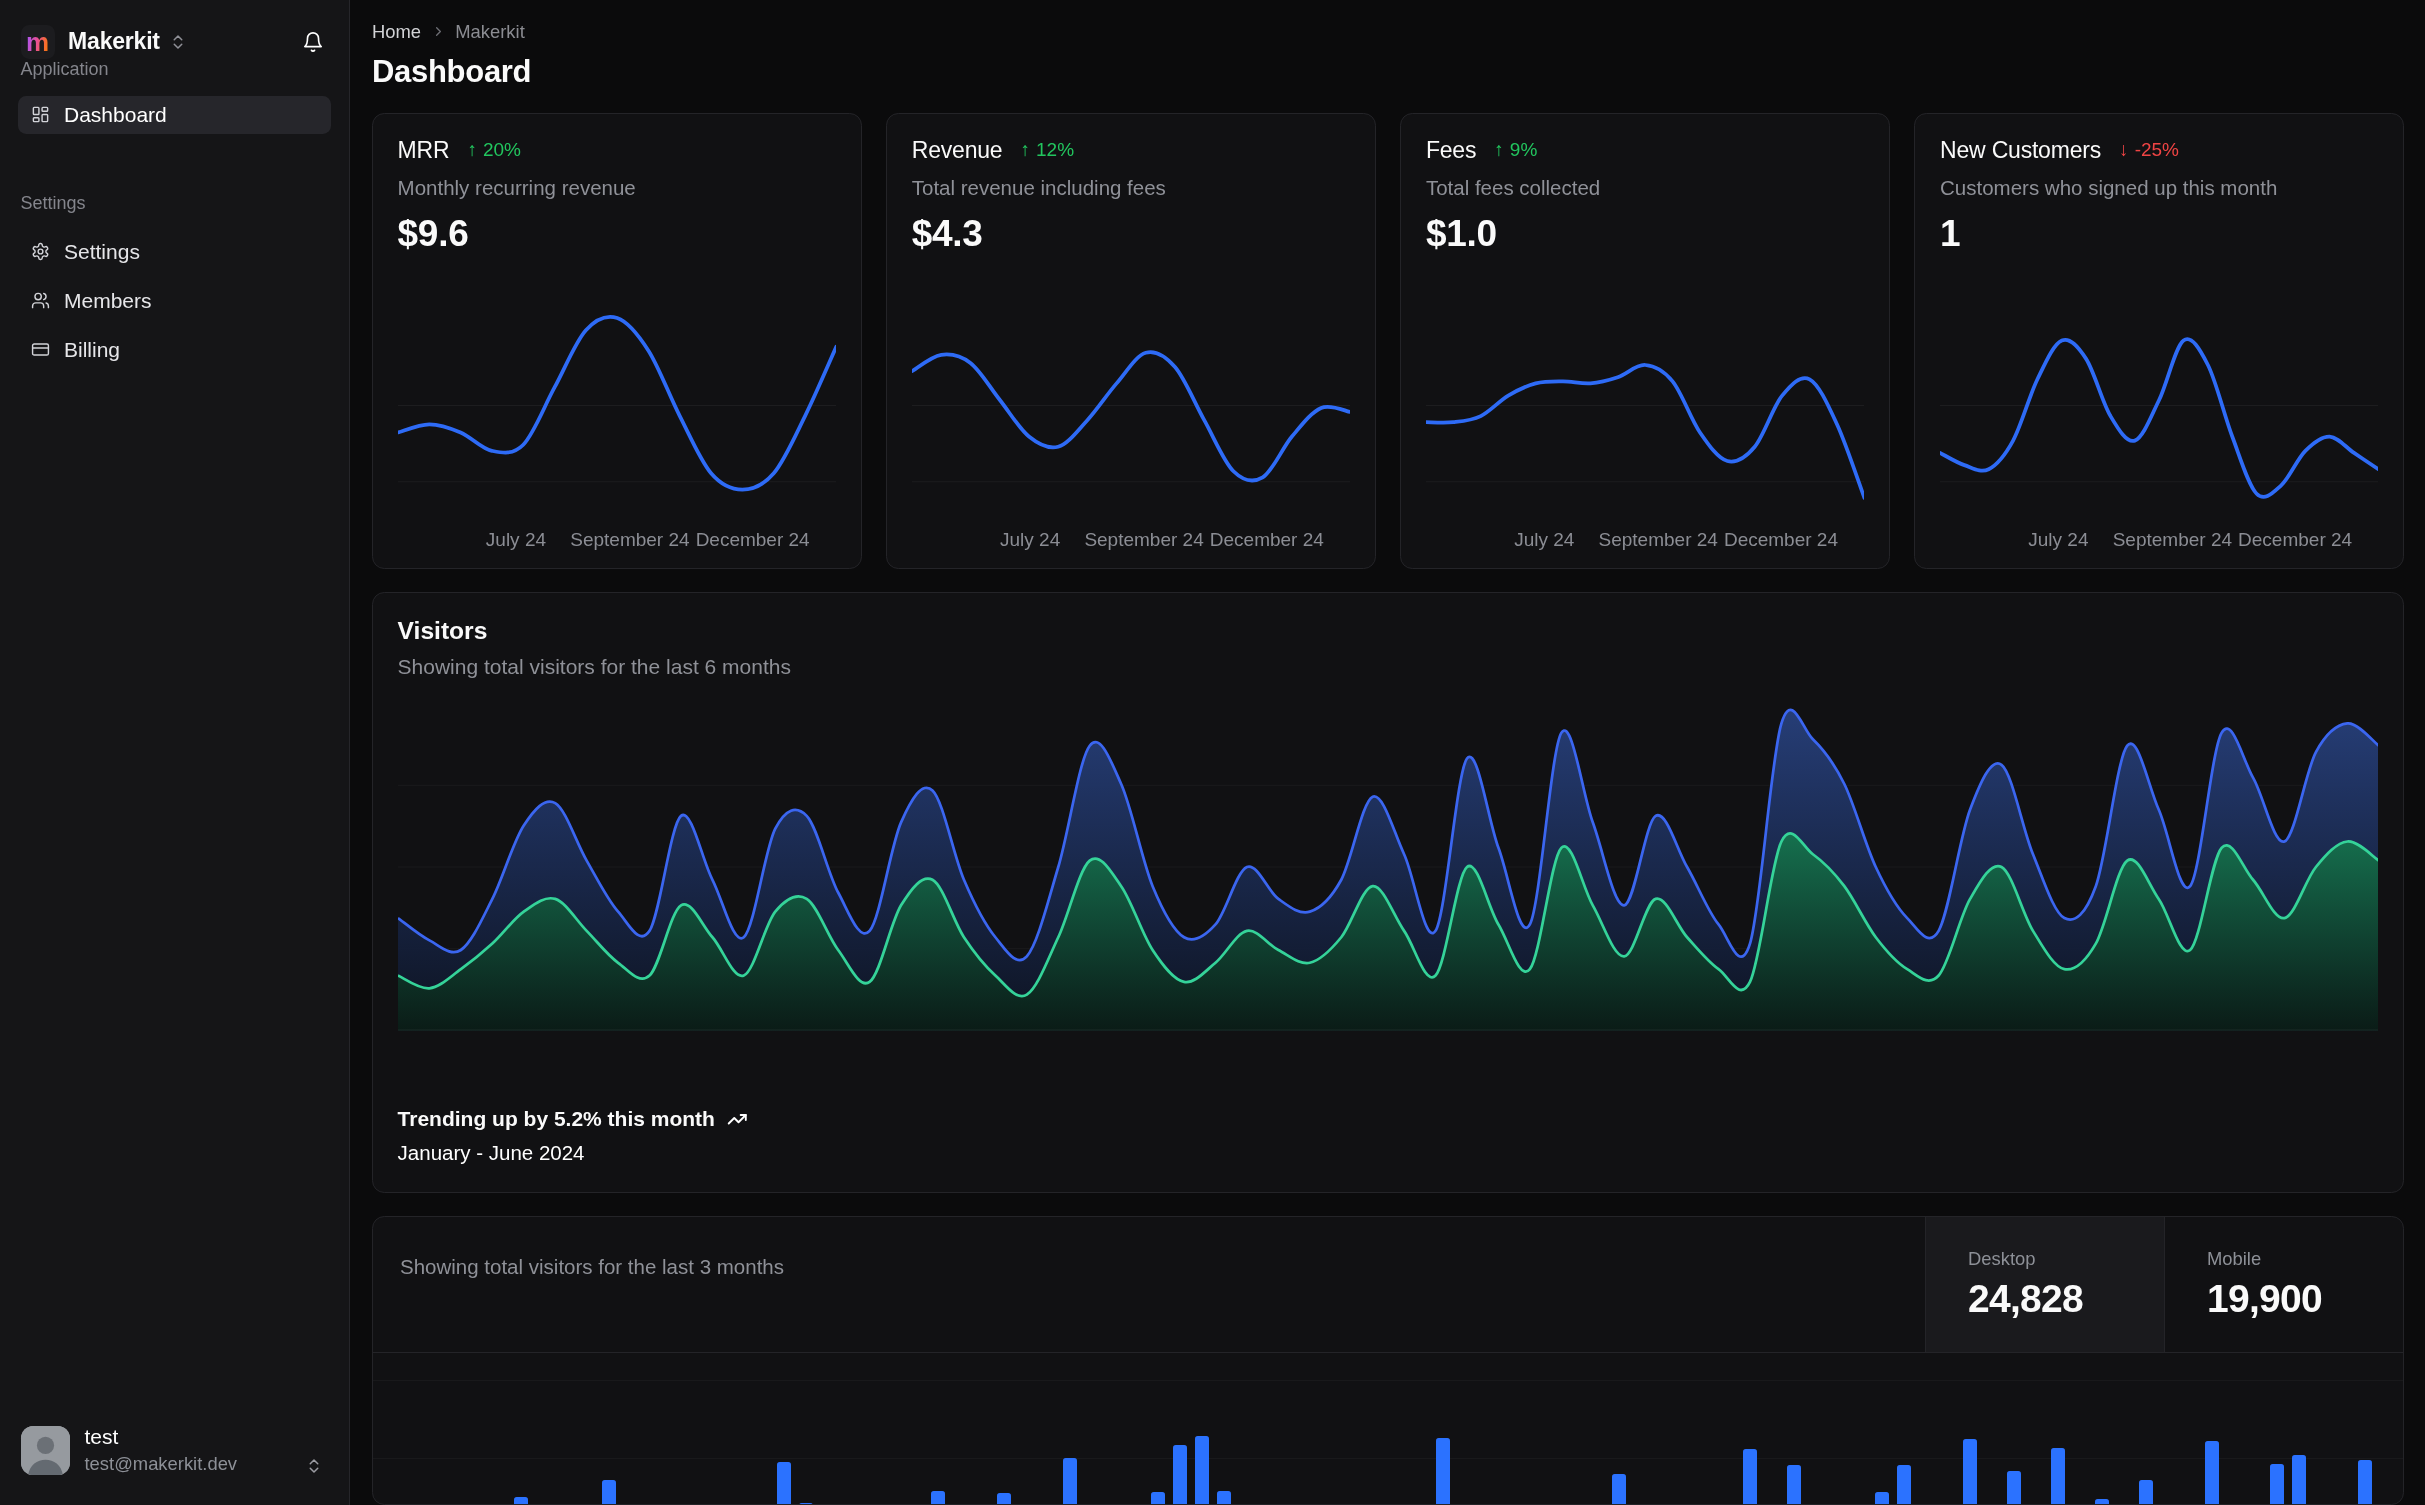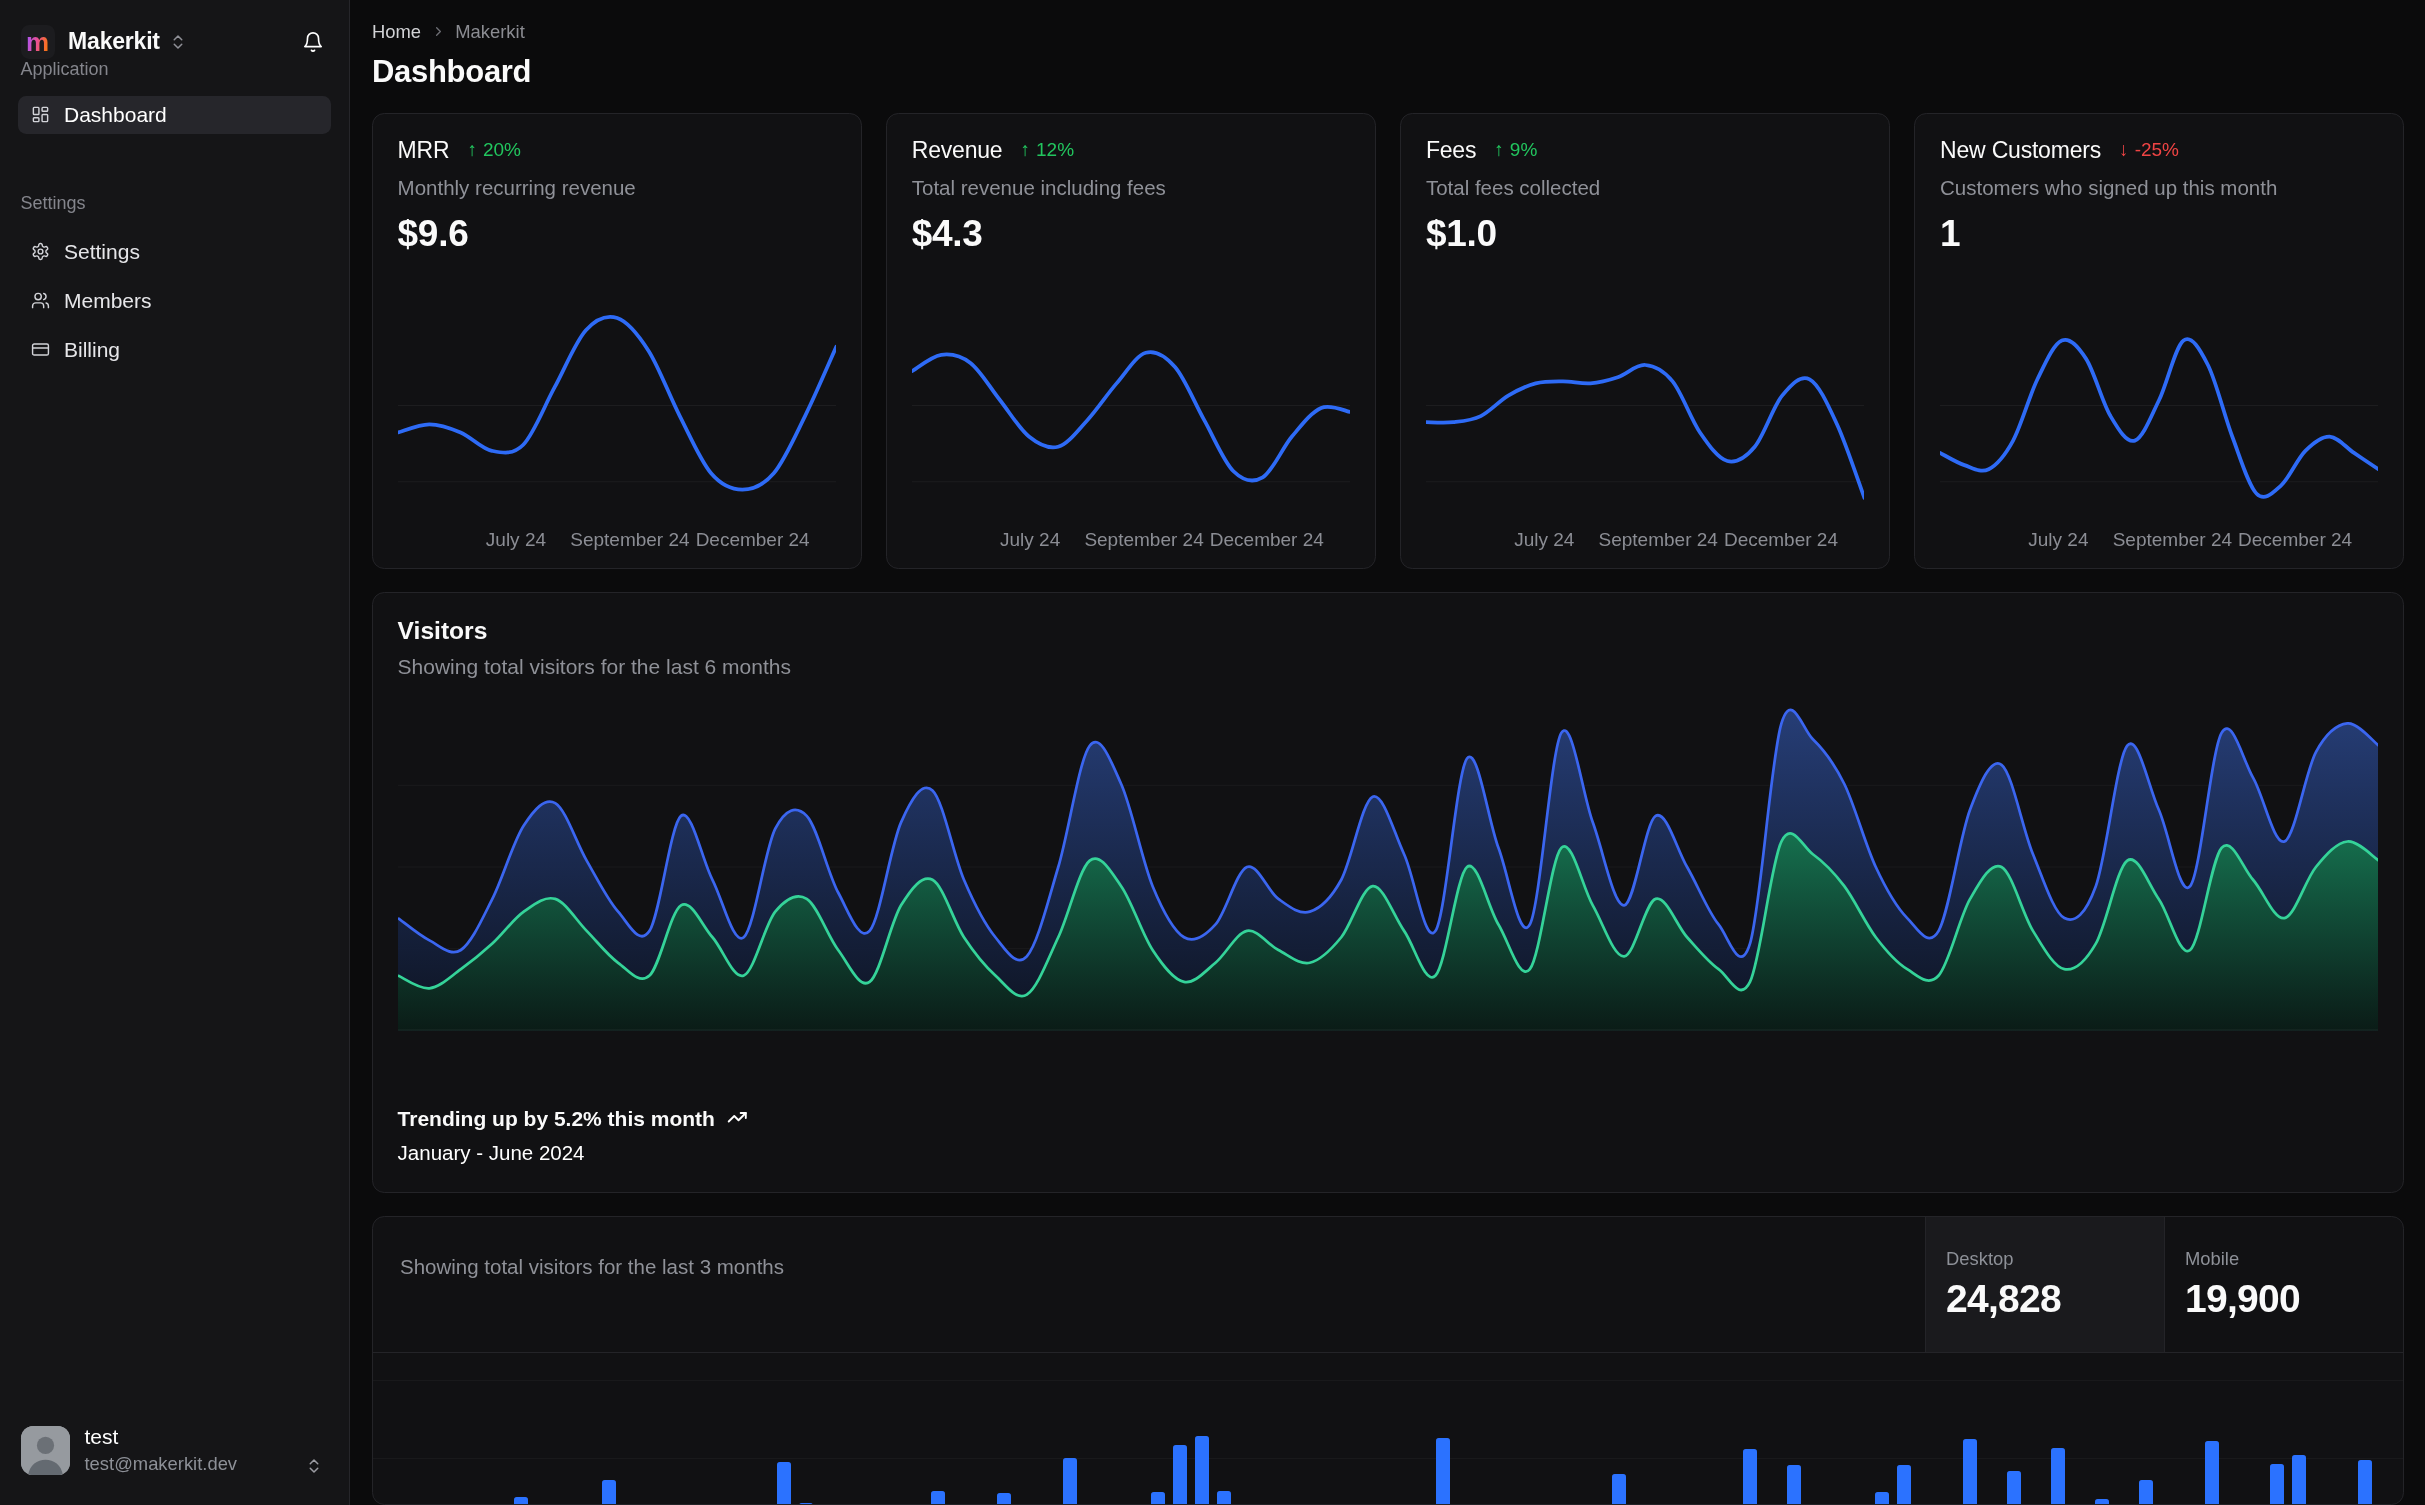--- a/index.html
+++ b/index.html
@@ -60,33 +60,33 @@
   .x-labels{position:relative;height:30px;font-size:19px;color:#8b8d94}
   .x-labels span{position:absolute;top:8.2px;transform:translateX(-50%);white-space:nowrap}
   .xl-0{left:27%}.xl-1{left:53%}.xl-2{left:81%}
 
   
   .visitors-card{margin-top:23px;padding:24.6px 24.6px 27px}
   .vc-title{font-size:24.6px;font-weight:700}
   .vc-sub{margin-top:9.6px;font-size:21px;color:#8f9198}
   .area-wrap{margin-top:24.6px;height:328px}
   #visitors-chart{width:100%;height:100%;display:block}
-  .trend-row{margin-top:76px;display:flex;gap:12.3px;font-size:21px;font-weight:700}
+  .trend-row{margin-top:76px;display:flex;align-items:center;gap:12.3px;font-size:21px;font-weight:700}
   .trend-row .ic{color:#fff}
   .period{margin-top:9.6px;font-size:20.5px;color:#ffffff}
 
   
   .pv-card{margin-top:23px;overflow:hidden}
   .pv-head{display:flex;border-bottom:0.7px solid #242428;height:136px}
   .pv-titles{flex:1;padding:30px 27px}
   .pv-title{font-size:24.6px;font-weight:700}
   .pv-sub{margin-top:8px;font-size:20.5px;color:#8f9198}
   .pv-stat{display:flex;flex-direction:column;justify-content:center;width:239px;
     border:none;border-left:0.7px solid #242428;background:transparent;color:inherit;text-align:left;
-    padding-left:20px;gap:6.8px;font-family:inherit;cursor:pointer}
+    padding-left:42px;gap:6.8px;font-family:inherit;cursor:pointer}
   .pv-stat.active{background:#1a1a1d}
   .pv-stat-label{font-size:18.4px;color:#8d9097}
   .pv-stat-value{font-size:39px;font-weight:700;letter-spacing:-0.7px}
   .bars{position:relative;height:293px;margin:0 27px}
   .bars .grid{position:absolute;left:-27px;right:-27px;height:0.7px;background:rgba(255,255,255,0.035)}
   .bar{position:absolute;bottom:0;width:13.6px;background:#2b72ff;border-radius:2.7px 2.7px 0 0}
 </style>
 </head>
 <body>
 

